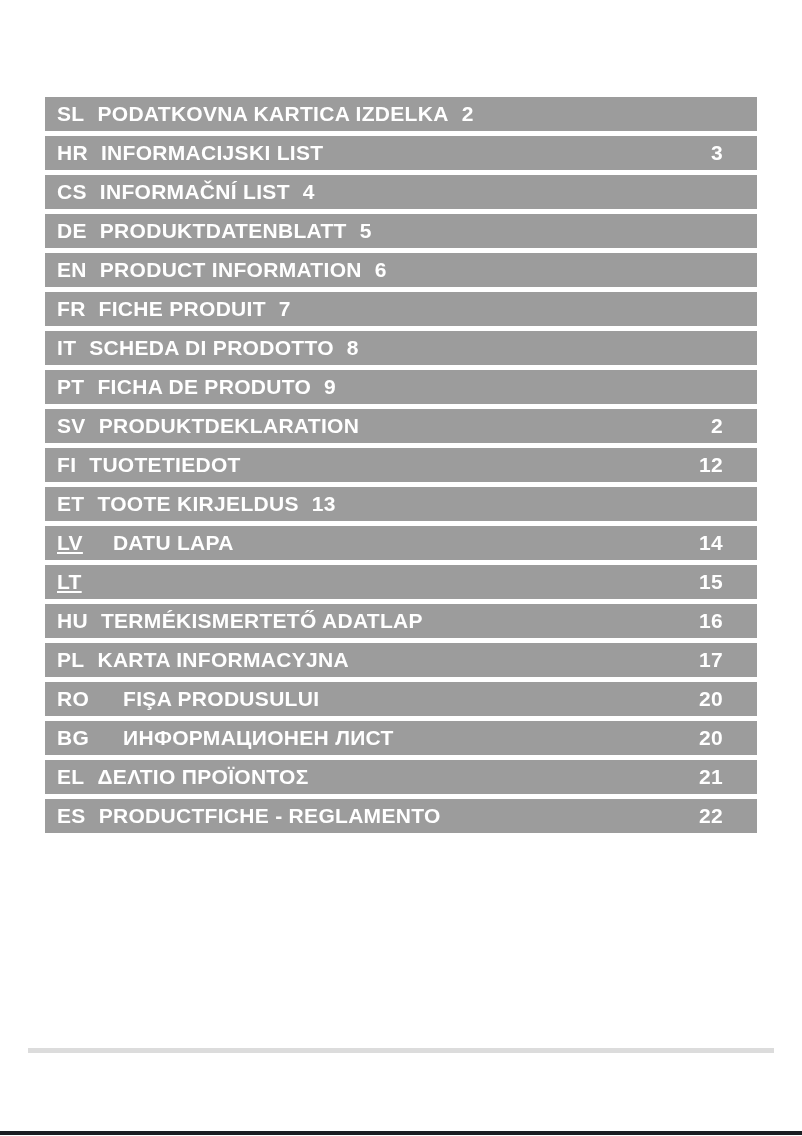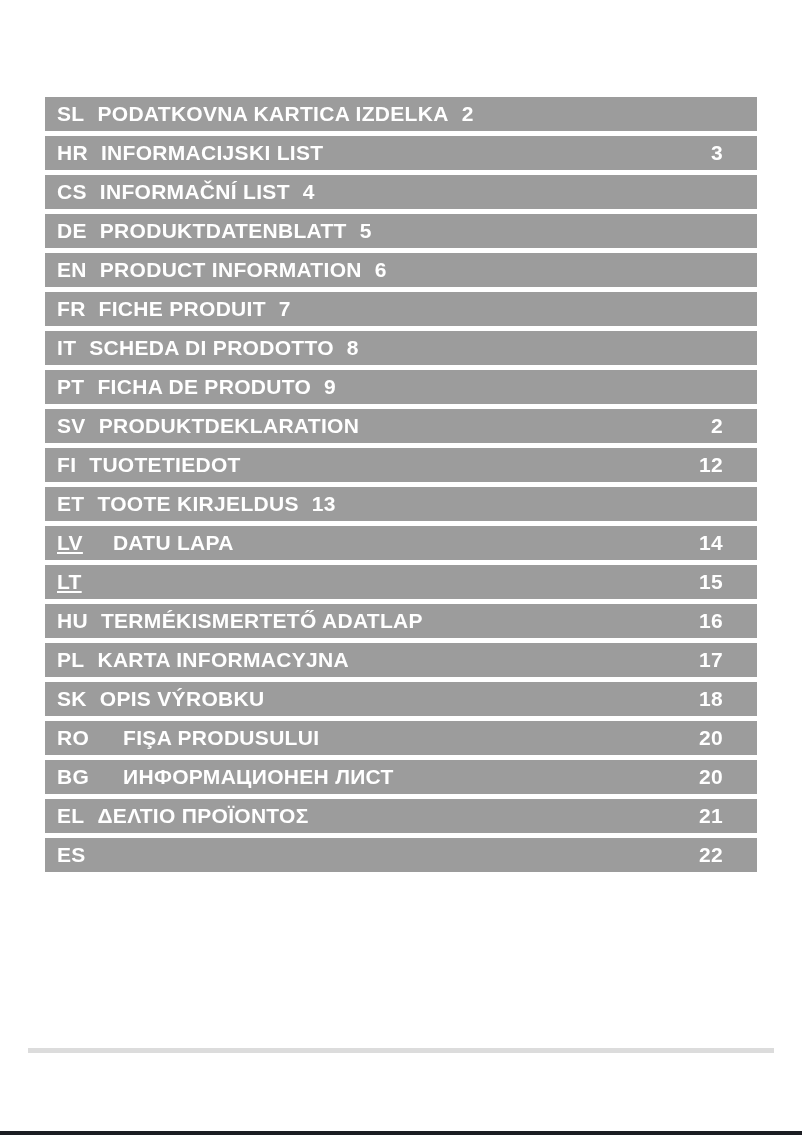--- a/index.html
+++ b/index.html
@@ -165,26 +165,20 @@
       <span class="page-right">16</span>
     </div>
 
     <div class="bar">
       <span class="code" data-gap="normal">PL</span>
       <span class="title">KARTA INFORMACYJNA</span>
       <span class="page-inline"></span>
       <span class="page-right">17</span>
     </div>
 
-    <div class="bar">
-      <span class="code" data-gap="normal">SK</span>
-      <span class="title">OPIS VÝROBKU</span>
-      <span class="page-inline"></span>
-      <span class="page-right">18</span>
-    </div>
 
     <div class="bar">
       <span class="code" data-gap="medium">RO</span>
       <span class="title">FIŞA PRODUSULUI</span>
       <span class="page-inline"></span>
       <span class="page-right">20</span>
     </div>
 
     <div class="bar">
       <span class="code" data-gap="medium">BG</span>
@@ -195,20 +189,21 @@
 
     <div class="bar">
       <span class="code" data-gap="normal">EL</span>
       <span class="title">ΔΕΛΤΙΟ ΠΡΟΪΟΝΤΟΣ</span>
       <span class="page-inline"></span>
       <span class="page-right">21</span>
     </div>
 
     <div class="bar">
       <span class="code" data-gap="normal">ES</span>
+      <span class="title">PRODUCTFICHE - REGLAMENTO</span>
       <span class="page-inline"></span>
       <span class="page-right">22</span>
     </div>
 
 
   </div>
 
   <div class="scan-artifact"></div>
   <div class="footer-rule"></div>
 

